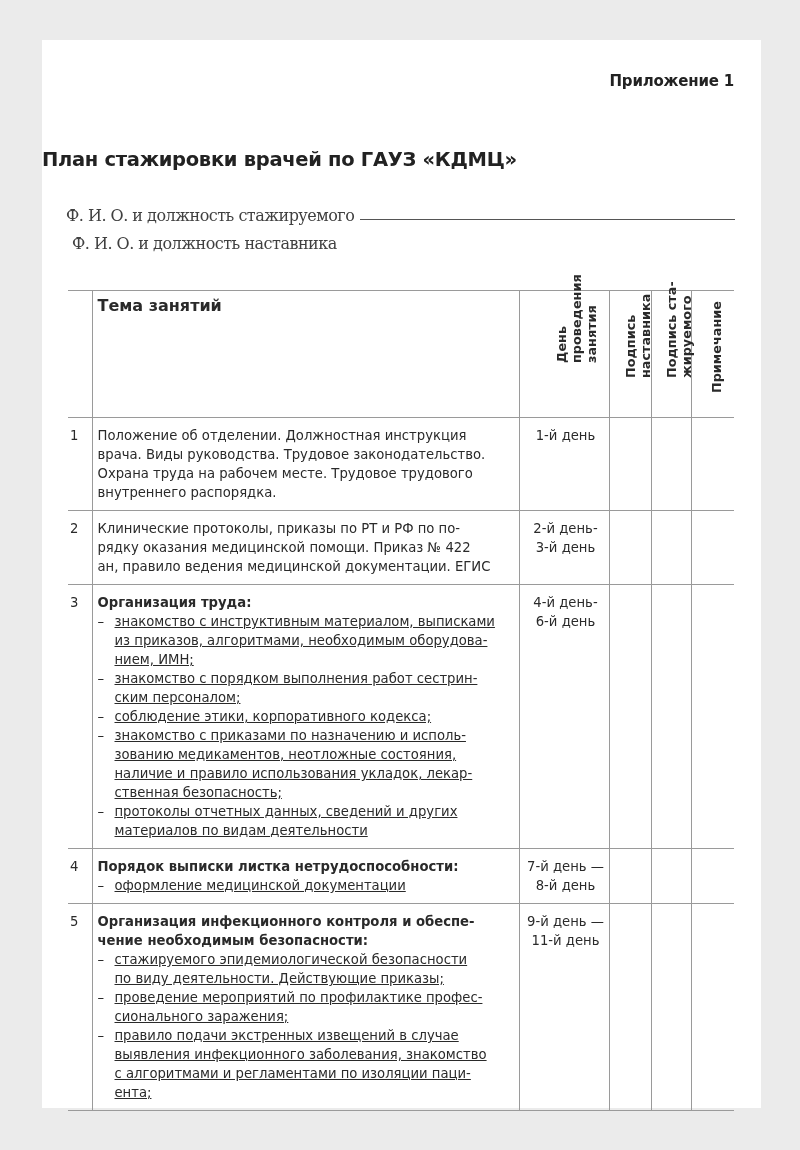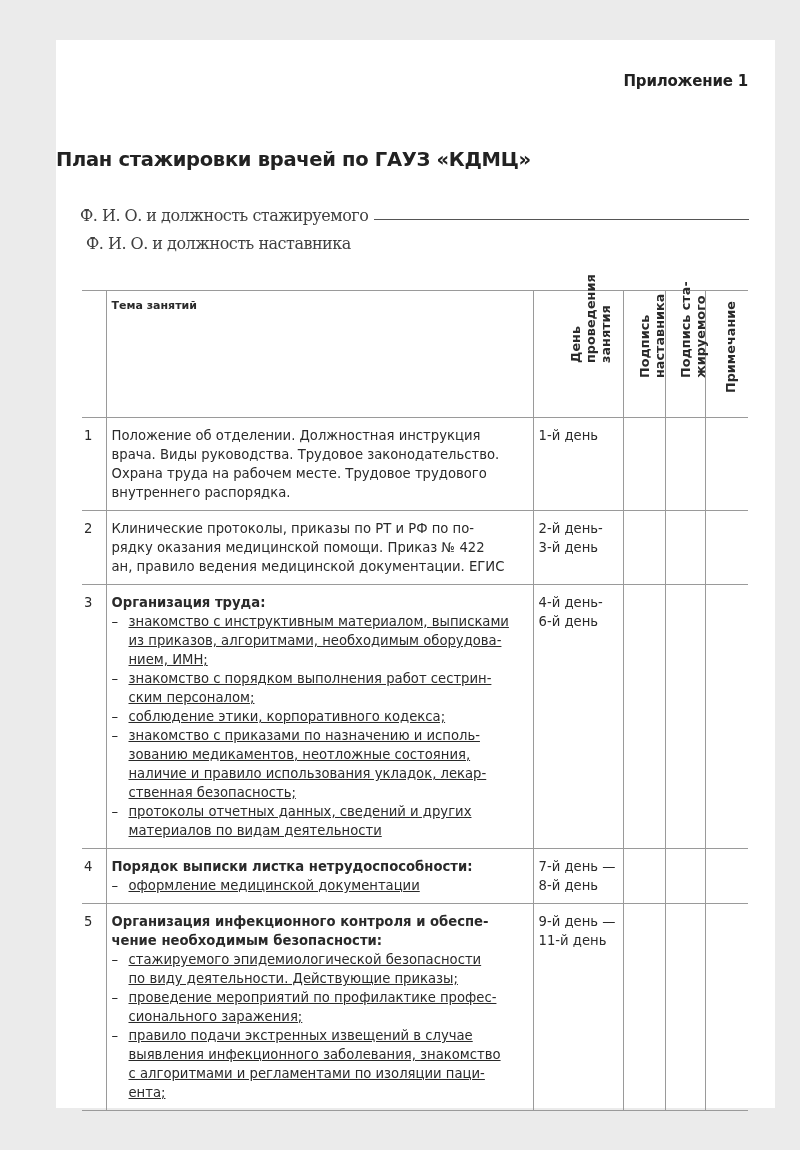--- a/index.html
+++ b/index.html
@@ -6,21 +6,21 @@
   body {
     width: 800px; height: 1150px;
     background: #ebebeb;
     position: relative;
     overflow: hidden;
     font-family: "DejaVu Sans", sans-serif;
     color: #222;
   }
   .page {
     position: absolute;
-    left: 56px; top: 40px;
+    left: 42px; top: 40px;
     width: 719px; height: 1068px;
     background: #ffffff;
   }
   .appendix {
     position: absolute;
     right: 27px; top: 32px;
     font-family: "DejaVu Sans", sans-serif;
     font-weight: bold;
     font-size: 15px;
     color: #222;
@@ -81,42 +81,42 @@
   }
   table.plan tr > *:first-child { border-left: none; }
   table.plan tr { border-top: 1.5px solid #9a9a9a; }
   table.plan tr.last-row { border-bottom: 1.5px solid #9a9a9a; }
 
   table.plan thead th {
     height: 121px;
     font-weight: bold;
     text-align: left;
   }
-  .th-topic { padding: 5px 0 0 5px !important; font-size: 11px; }
+  .th-topic { padding: 5px 0 0 5px !important; font-size: 16px; }
   .vert-wrap {
     position: relative;
     height: 121px;
   }
   .vert {
     position: absolute;
     left: 50%;
     bottom: 4px;
     transform-origin: 0 0;
     transform: rotate(-90deg);
     white-space: nowrap;
     font-weight: bold;
     font-size: 12.8px;
     line-height: 15px;
     text-align: left;
   }
   .vert span { display: block; }
 
   td.num { padding: 8px 0 0 2px !important; }
   td.topic { padding: 8px 4px 8px 5px !important; }
-  td.day { padding: 8px 2px 0 5px !important; }
+  td.day { padding: 8px 2px 0 5px !important; text-align: center; }
   .topic .bold { font-weight: bold; display: block; }
   .topic ul { list-style: none; margin: 0; padding: 0; text-decoration: underline; }
   .topic li { position: relative; padding-left: 17px; }
   .topic li::before {
     content: "–";
     position: absolute; left: 0; top: 0;
   }
   .topic .line { display: block; }
   .day .line { display: block; white-space: nowrap; }
 

